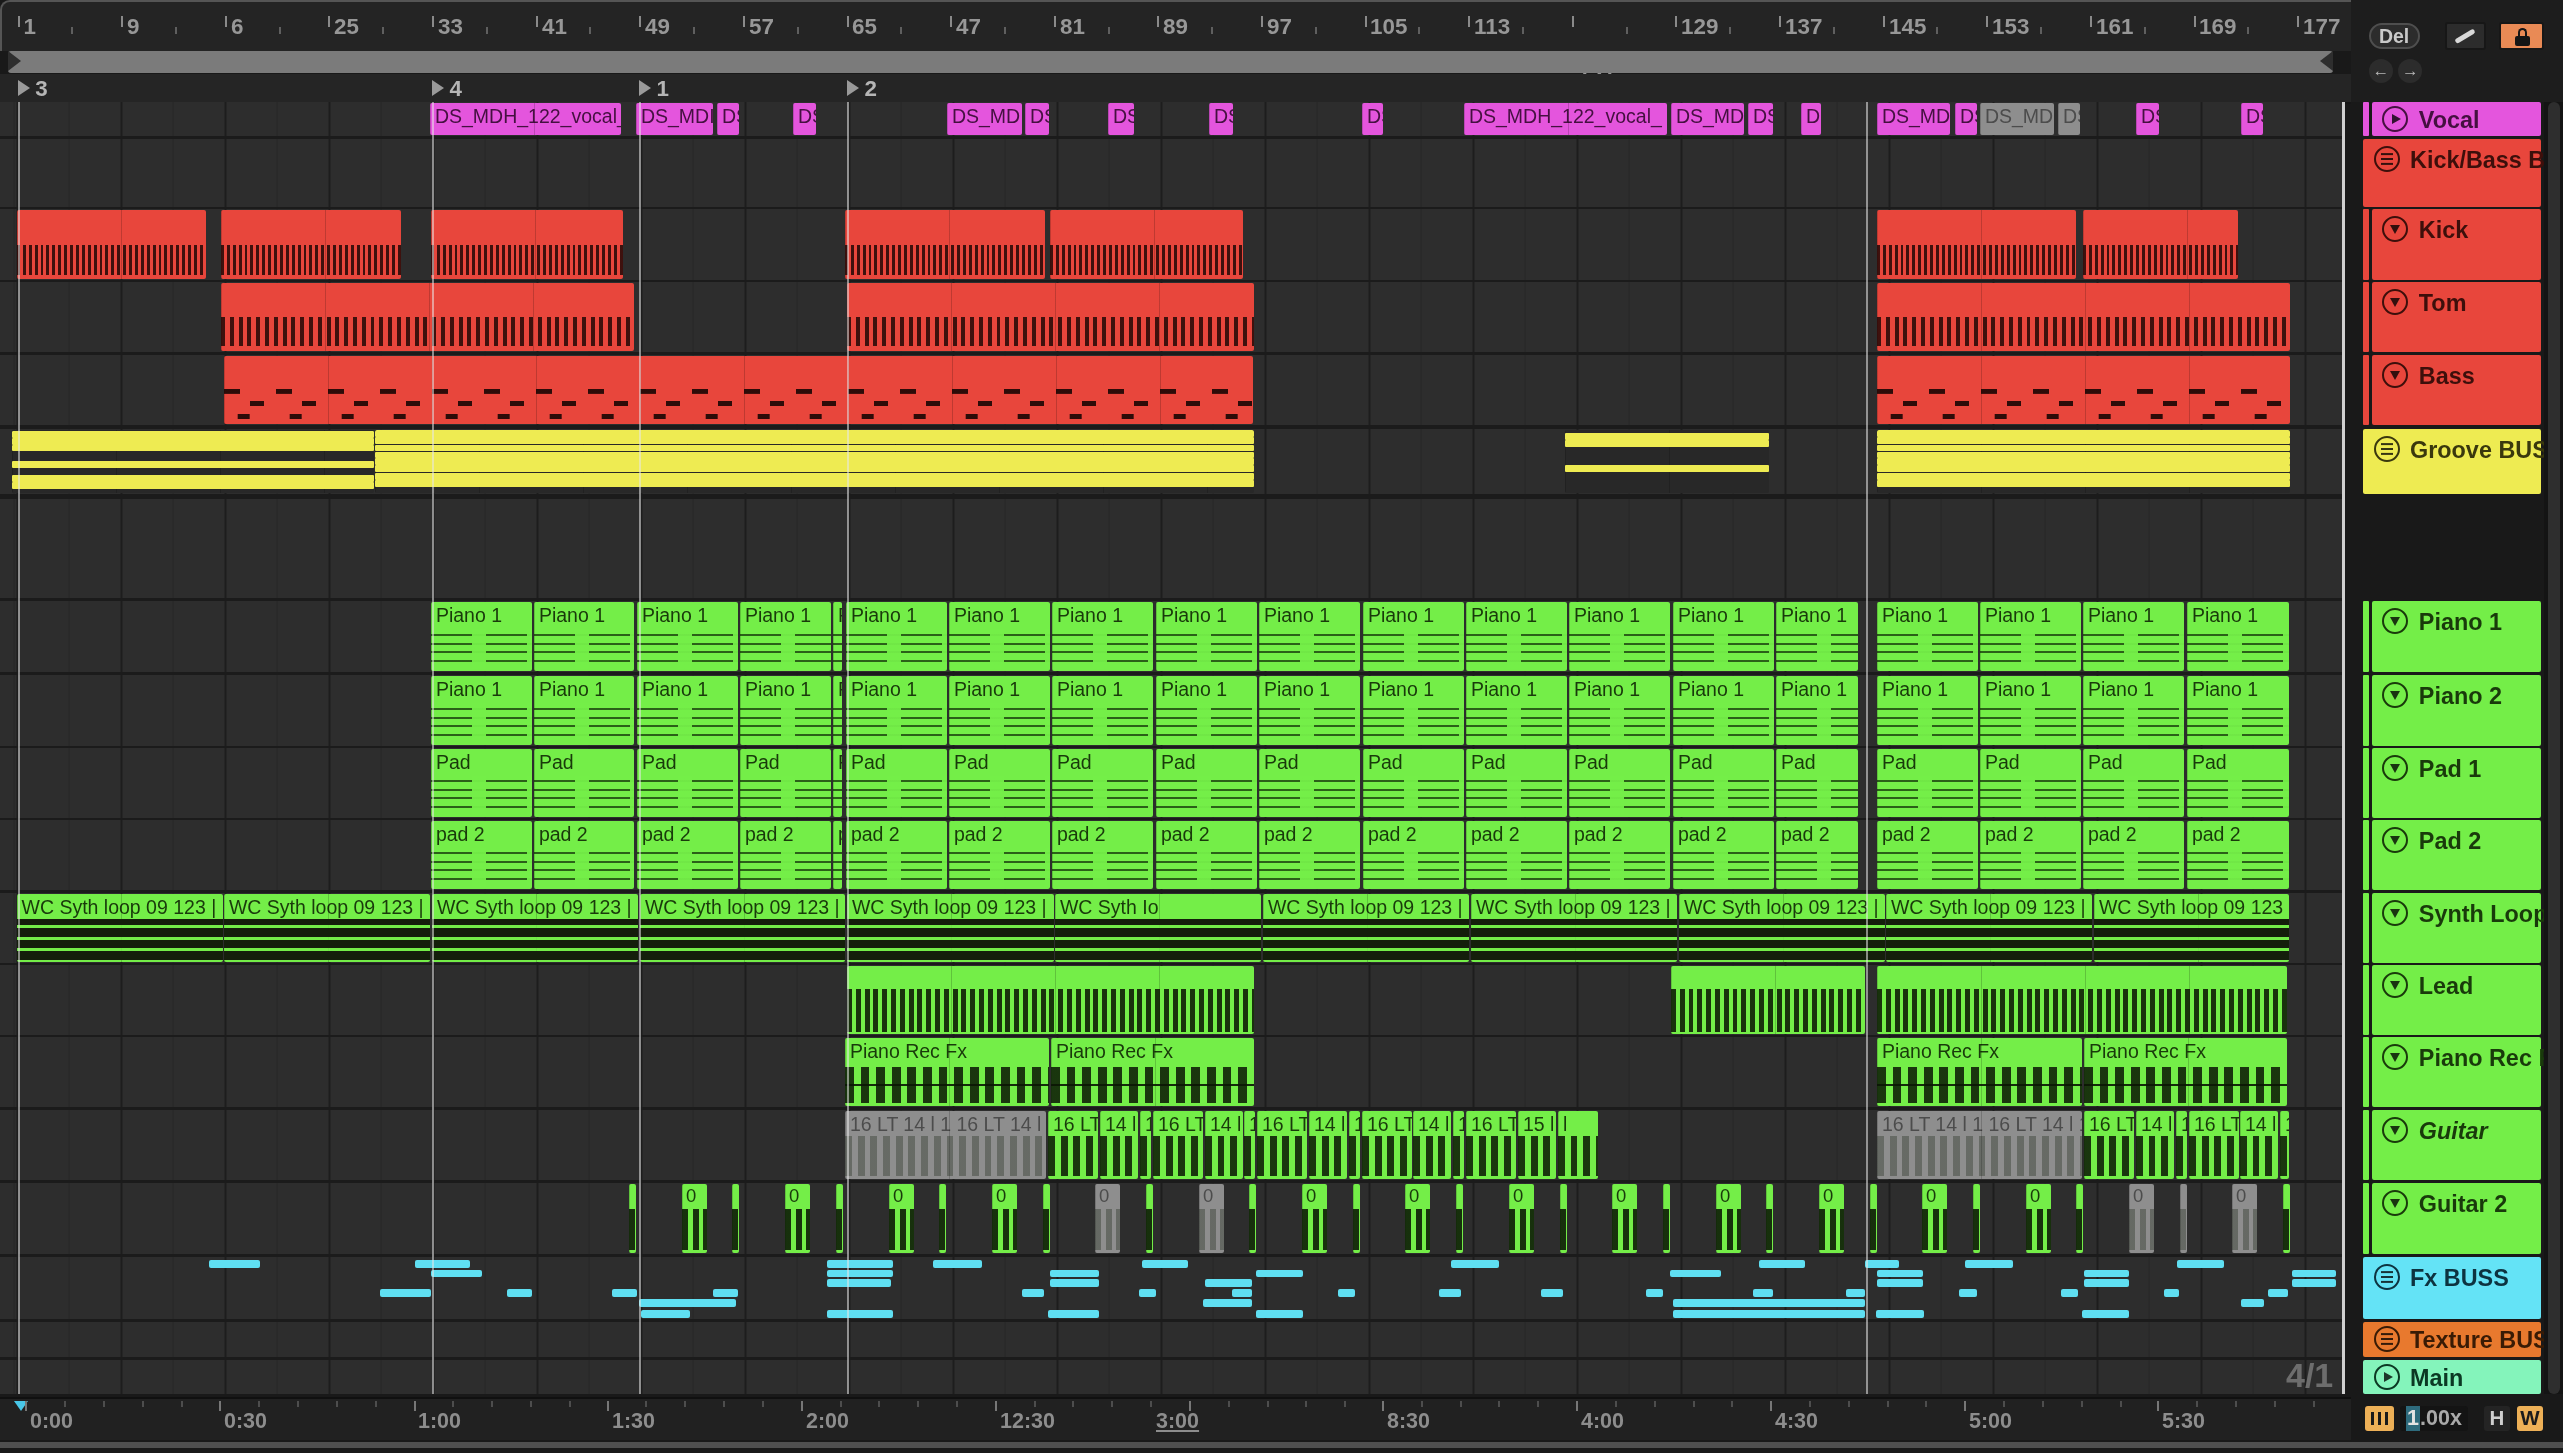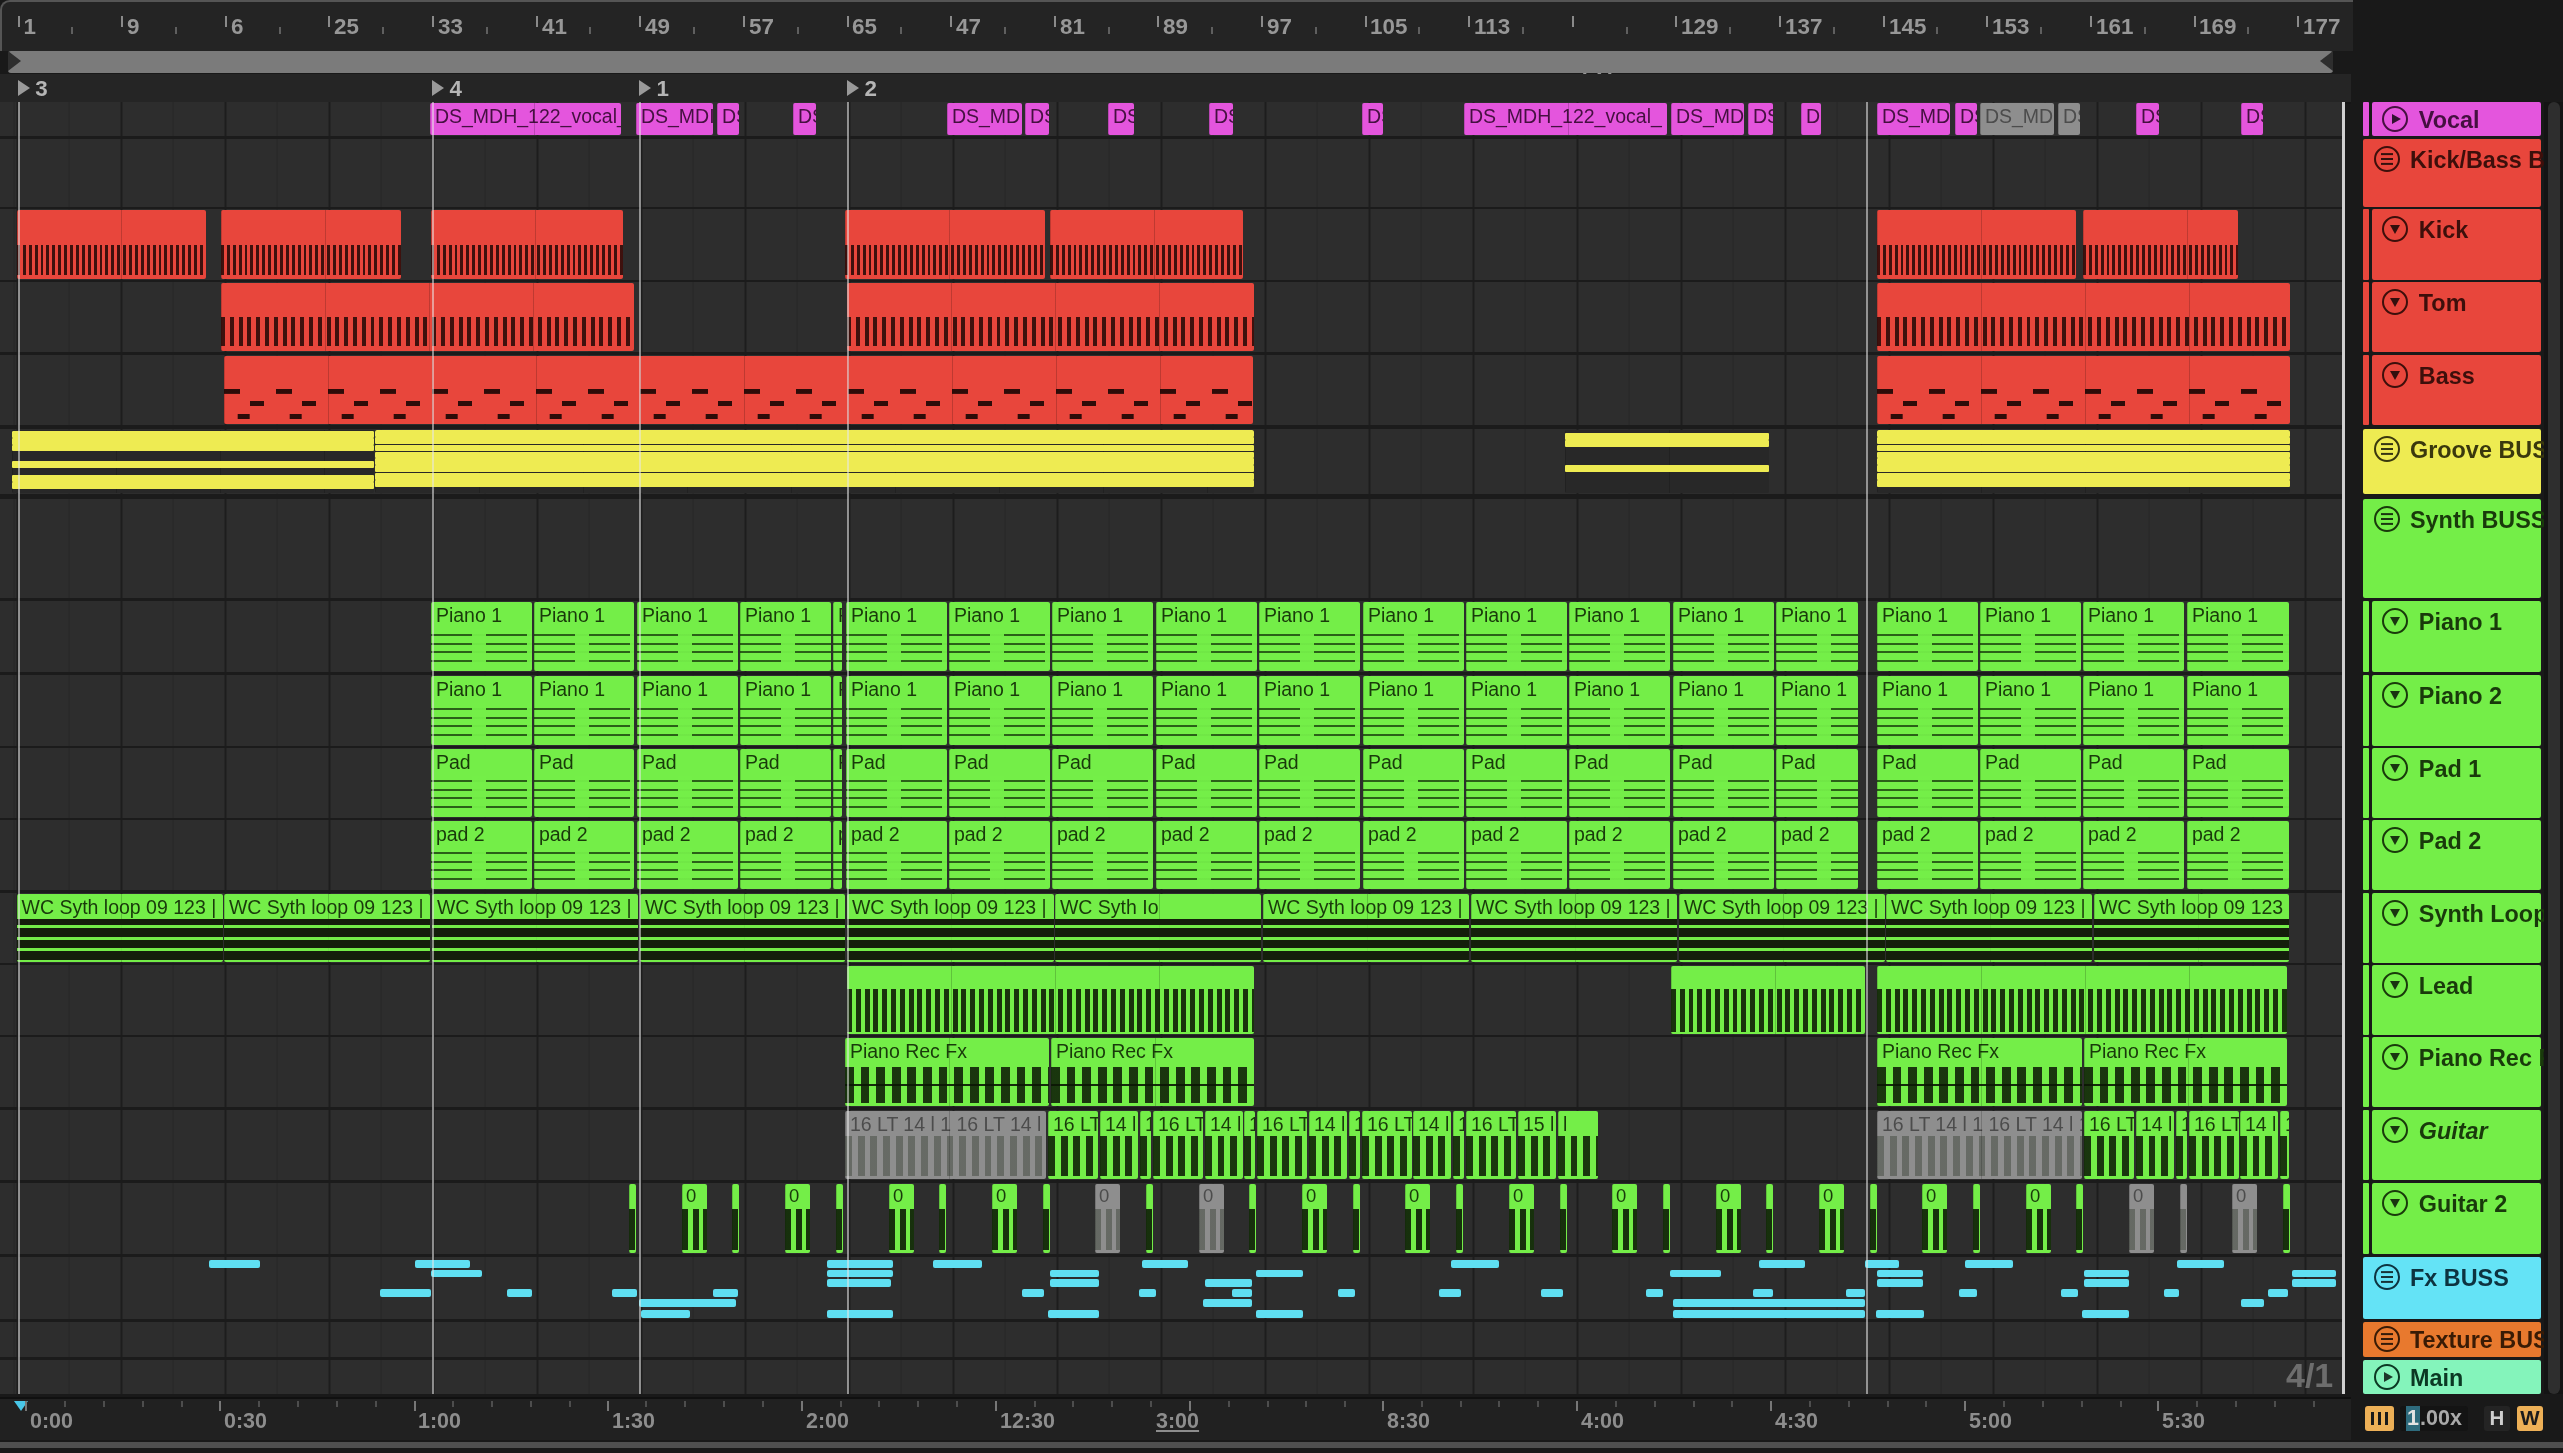--- a/index.html
+++ b/index.html
@@ -1026,24 +1026,20 @@
       </div>
       <div class="hstrip" style="left: 1px; top: 253px; height: 70px; background: rgb(232, 70, 60);"></div>
       <div class="hrow" style="left: 9.8px; width: 169px; top: 253px; height: 70px; background: rgb(232, 70, 60);">
         <div class="hicon fold" style="border-color: rgb(61, 15, 11);"></div>
         <div class="hname" style="color: rgb(61, 15, 11);">Bass</div>
       </div>
       <div class="hrow" style="left: 1px; width: 178px; top: 327px; height: 65px; background: rgb(238, 235, 82);">
         <div class="hicon group" style="border-color: rgb(58, 56, 13);"></div>
         <div class="hname" style="color: rgb(58, 56, 13);">Groove BUSS</div>
       </div>
-      <div class="hrow" style="left: 1px; width: 178px; top: 397px; height: 99px; background: rgb(116, 238, 72);">
-        <div class="hicon group" style="border-color: rgb(25, 58, 11);"></div>
-        <div class="hname" style="color: rgb(25, 58, 11);">Synth BUSS</div>
-      </div>
       <div class="hstrip" style="left: 1px; top: 499px; height: 71px; background: rgb(116, 238, 72);"></div>
       <div class="hrow" style="left: 9.8px; width: 169px; top: 499px; height: 71px; background: rgb(116, 238, 72);">
         <div class="hicon fold" style="border-color: rgb(25, 58, 11);"></div>
         <div class="hname" style="color: rgb(25, 58, 11);">Piano 1</div>
       </div>
       <div class="hstrip" style="left: 1px; top: 573px; height: 71px; background: rgb(116, 238, 72);"></div>
       <div class="hrow" style="left: 9.8px; width: 169px; top: 573px; height: 71px; background: rgb(116, 238, 72);">
         <div class="hicon fold" style="border-color: rgb(25, 58, 11);"></div>
         <div class="hname" style="color: rgb(25, 58, 11);">Piano 2</div>
       </div>
@@ -1089,20 +1085,36 @@
       <div class="hrow" style="left: 1px; width: 178px; top: 1220px; height: 35px; background: rgb(232, 121, 46);">
         <div class="hicon group" style="border-color: rgb(57, 27, 5); top: 3.9px;"></div>
         <div class="hname" style="color: rgb(57, 27, 5); top: 4.9px;">Texture BUSS</div>
       </div>
       <div class="hrow" style="left: 1px; width: 178px; top: 1258px; height: 34px; background: rgb(132, 244, 187);">
         <div class="hicon play" style="border-color: rgb(11, 56, 35); top: 3.9px;"></div>
         <div class="hname" style="color: rgb(11, 56, 35); top: 4.9px;">Main</div>
       </div>
     </div>
 
+  <div id="topright">
+    <div id="del-btn">
+      <span>Del</span>
+    </div>
+    <div id="link-btn">
+      <svg width="37" height="24.4" viewBox="0 0 38 25">
+        <line x1="11" y1="17" x2="26" y2="8" stroke="#d8d8d8" stroke-width="5" stroke-linecap="round"></line>
+      </svg>
+    </div>
+    <div id="lock-btn">
+      <div class="lockshackle"></div>
+      <div class="lockbody"></div>
+    </div>
+    <div class="navbtn" style="left:17.6px;">←</div>
+    <div class="navbtn" style="left:47px;">→</div>
+  </div>
 
   <div id="botright">
     <div id="wavebtn"></div>
     <div id="speed">
       <span class="sel">1</span>
         <span>.00x</span>
     </div>
     <div id="hbtn">
         <span>H</span>
       </div>

